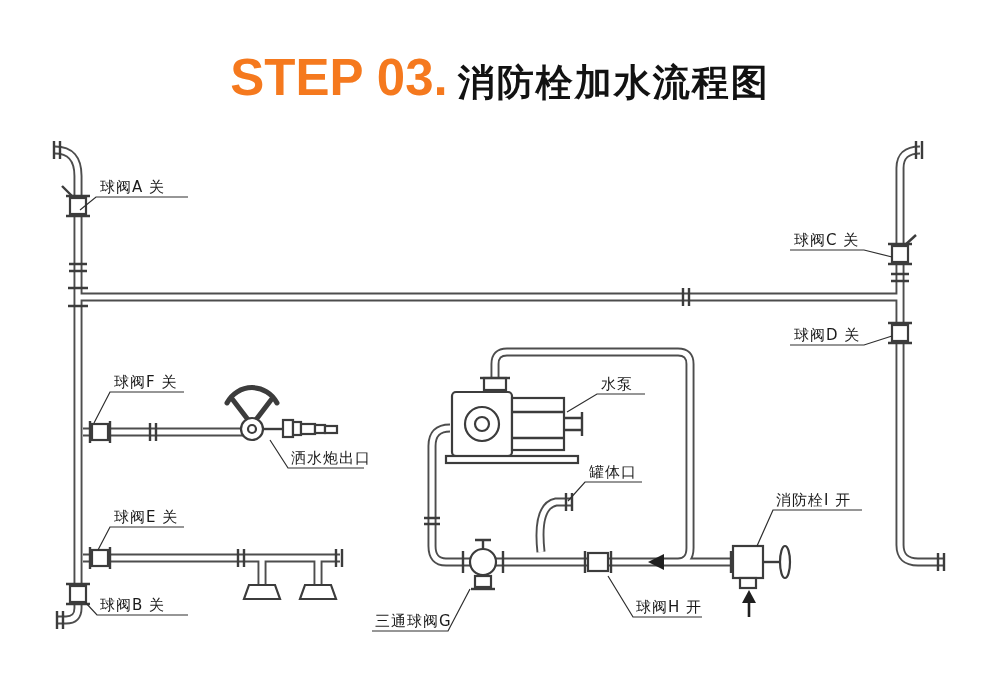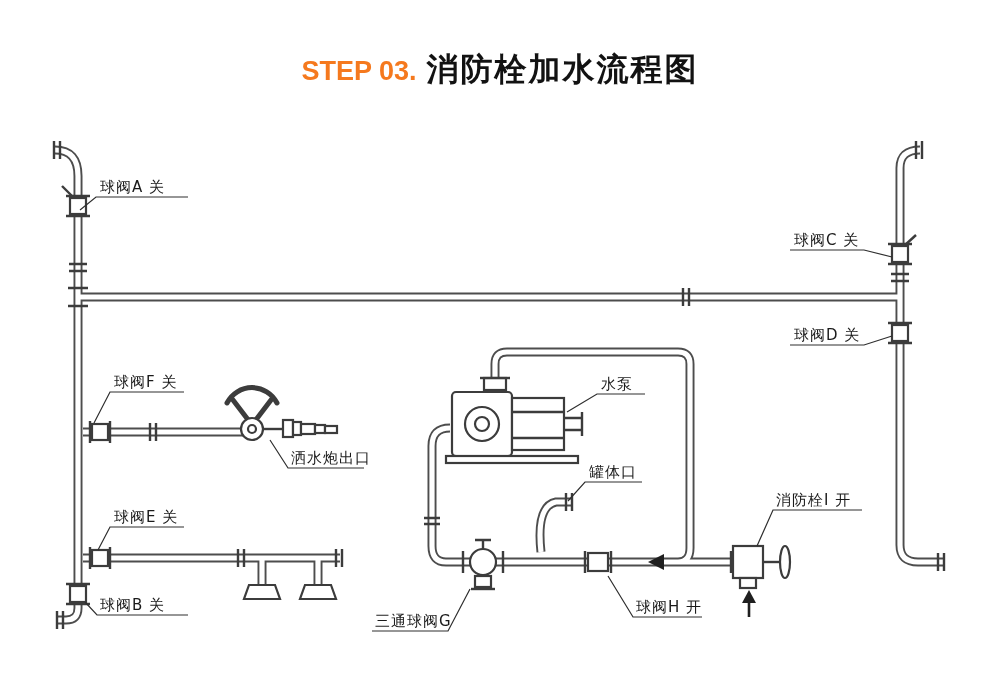--- a/index.html
+++ b/index.html
@@ -1,21 +1,21 @@
 <!DOCTYPE html>
 <html><head>
 <meta charset="utf-8">
 <style>
   * { margin: 0; padding: 0; box-sizing: border-box; }
   html, body { width: 1000px; height: 689px; }
   body { background: #ffffff; font-family: "Liberation Sans", sans-serif; position: relative; overflow: hidden; }
   .page { position: absolute; inset: 0; background: #ffffff; }
   .title { position: absolute; top: 48px; left: 0; width: 100%; text-align: center; font-weight: bold; white-space: nowrap; }
-  .title .step { color: #f5791e; font-size: 27px; letter-spacing: 0px; margin-right: 10px; }
-  .title .zh { color: #121212; font-size: 32px; letter-spacing: 2px; text-align: right; }
+  .title .step { color: #f5791e; font-size: 51px; letter-spacing: 0px; margin-right: 10px; }
+  .title .zh { color: #121212; font-size: 37px; letter-spacing: 2px; text-align: right; }
   svg.diagram { position: absolute; left: 0; top: 0; }
   .pipe-casing { fill: none; stroke: #4d4d4d; stroke-width: 9; stroke-linejoin: round; }
   .pipe-core   { fill: none; stroke: #ffffff; stroke-width: 5.2; stroke-linejoin: round; }
   .fit   { stroke: #3c3c3c; stroke-width: 2.4; fill: none; }
   .fill-w{ fill: #ffffff; stroke: #3c3c3c; stroke-width: 2.2; }
   .leader{ fill: none; stroke: #2e2e2e; stroke-width: 1.2; }
   .arrow { fill: #1f1f1f; stroke: none; }
   .arrow-stem { stroke: #1f1f1f; stroke-width: 2.6; fill: none; }
   .cannon-arm { stroke: #3c3c3c; stroke-width: 5; fill: none; stroke-linecap: round; }
   .lbl { font-size: 15px; fill: #1a1a1a; font-family: "DejaVu Sans", sans-serif; letter-spacing: 1px; }

